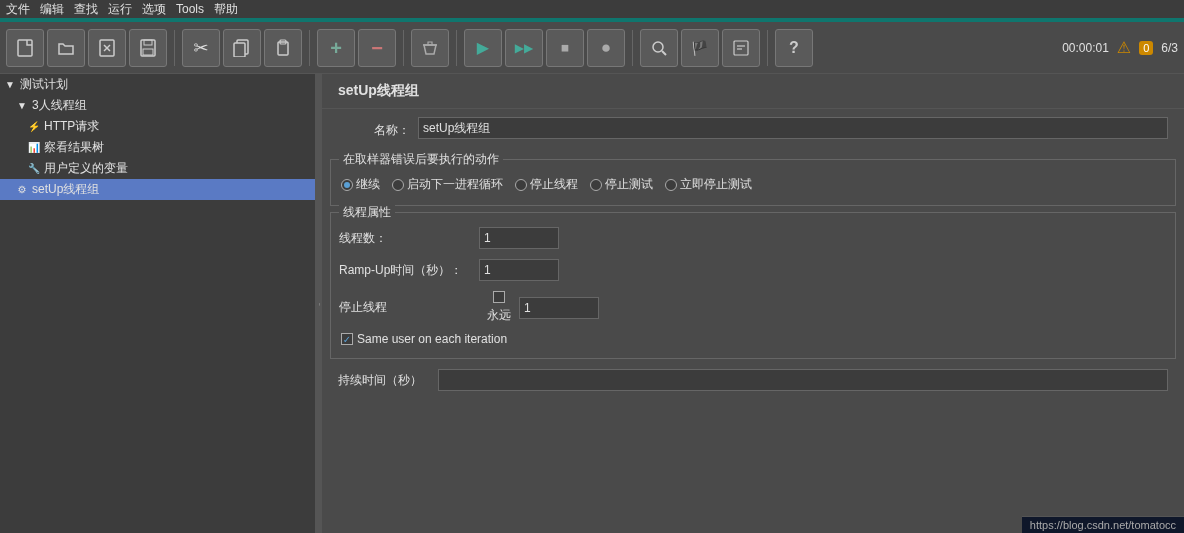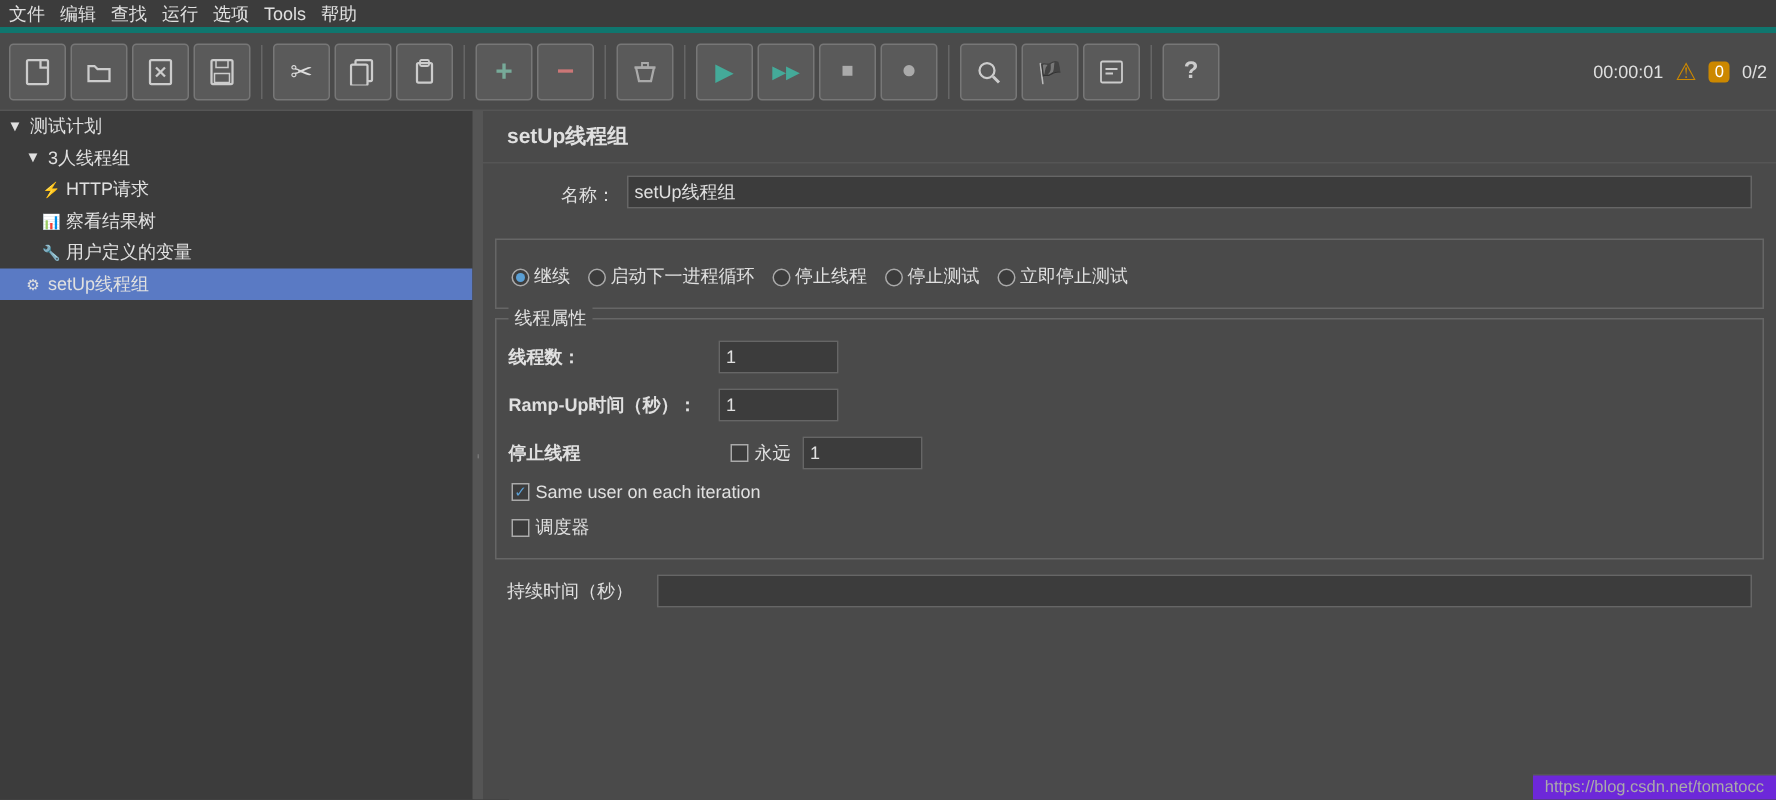--- a/index.html
+++ b/index.html
@@ -218,21 +218,20 @@
     .thread-form-row {
       display: flex;
       align-items: center;
       margin-top: 10px;
     }
     .thread-label {
       width: 140px;
       min-width: 140px;
       color: #e0e0e0;
       font-size: 12px;
-      font-weight: bold;
     }
     .thread-input {
       width: 80px;
       background: #3c3c3c;
       border: 1px solid #666;
       color: #e0e0e0;
       padding: 2px 4px;
       font-size: 12px;
       height: 22px;
       outline: none;
@@ -286,21 +285,21 @@
       font-size: 12px;
       height: 22px;
       outline: none;
     }
 
     
     .statusbar {
       position: fixed;
       bottom: 0;
       right: 0;
-      background: #6d28d9;
+      background: #0f172a;
       padding: 2px 8px;
       font-size: 11px;
       color: #aaa;
       border-top: 1px solid #555;
     }
 
     
     .splitter {
       width: 6px;
       background: #555;
@@ -402,21 +401,21 @@
         <line x1="5" y1="10" x2="10" y2="10" stroke="#ccc" stroke-width="1.2"></line>
       </svg>
   </div>
   <div class="toolbar-sep"></div>
   <div class="toolbar-btn" title="帮助" style="font-size:16px; font-weight:bold; color:#ccc;">?</div>
 
   <div class="toolbar-right">
     <span>00:00:01</span>
     <span style="color:#cc8800; font-size:16px;">⚠</span>
     <span class="warning-badge">0</span>
-    <span>0/2</span>
+    <span>6/3</span>
   </div>
 </div>
 
 <div class="main-layout">
 
   <div class="left-panel">
     <div class="tree-item tree-indent-0">
       <span class="tree-icon">▼</span>
       <span>测试计划</span>
     </div>
@@ -452,20 +451,21 @@
 
     <div class="form-section">
       <div class="form-row">
         <span class="form-label">名称：</span>
         <input class="form-input" type="text" value="setUp线程组" style="">
       </div>
 
     </div>
 
     <div class="group-box">
+      <span class="group-box-title">在取样器错误后要执行的动作</span>
       <div class="radio-row" style="margin-top: 8px; text-align: center;">
         <label class="radio-item">
           <div class="radio-circle checked"></div>
           <span>继续</span>
         </label>
         <label class="radio-item">
           <div class="radio-circle"></div>
           <span>启动下一进程循环</span>
         </label>
         <label class="radio-item">
@@ -491,36 +491,32 @@
         <input class="thread-input" type="text" value="1" style="">
       </div>
 
       <div class="thread-form-row">
         <span class="thread-label">Ramp-Up时间（秒）：</span>
         <input class="thread-input" type="text" value="1" style="">
       </div>
 
       <div class="thread-form-row">
         <span class="thread-label">停止线程</span>
-        <label class="checkbox-item" style="margin-top:0; margin-left: 8px;">
+        <label class="checkbox-item" style="margin-top:0; margin-left: 8px; flex-direction: column;">
           <div class="checkbox-box"></div>
           <span>永远</span>
         </label>
         <input class="thread-input" type="text" value="1" style="margin-left: 8px;">
       </div>
 
       <label class="checkbox-item" style="padding-left: 2px;">
         <div class="checkbox-box checked"></div>
         <span>Same user on each iteration</span>
       </label>
 
-      <label class="checkbox-item" style="padding-left: 2px;">
-        <div class="checkbox-box"></div>
-        <span>调度器</span>
-      </label>
     </div>
 
     <div class="bottom-form">
       <div class="bottom-row">
         <span class="bottom-label">持续时间（秒）</span>
         <input class="bottom-input" type="text" value="" style="">
       </div>
     </div>
 
   </div>

